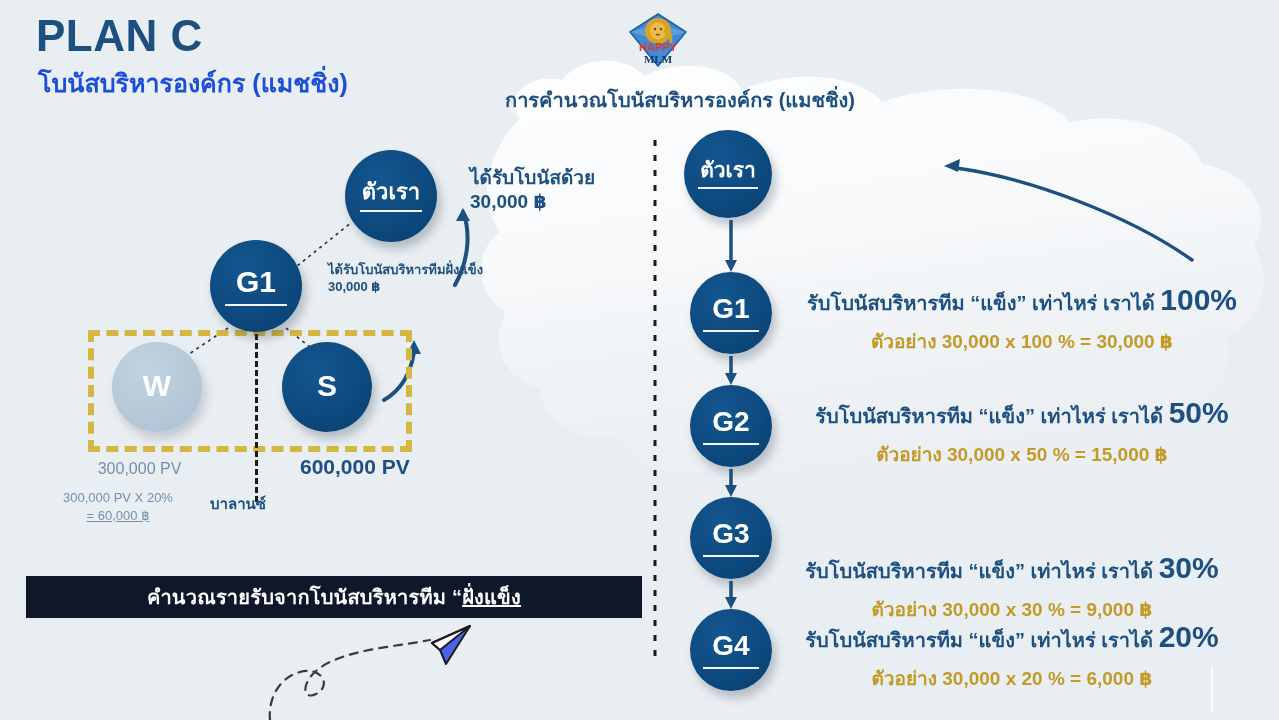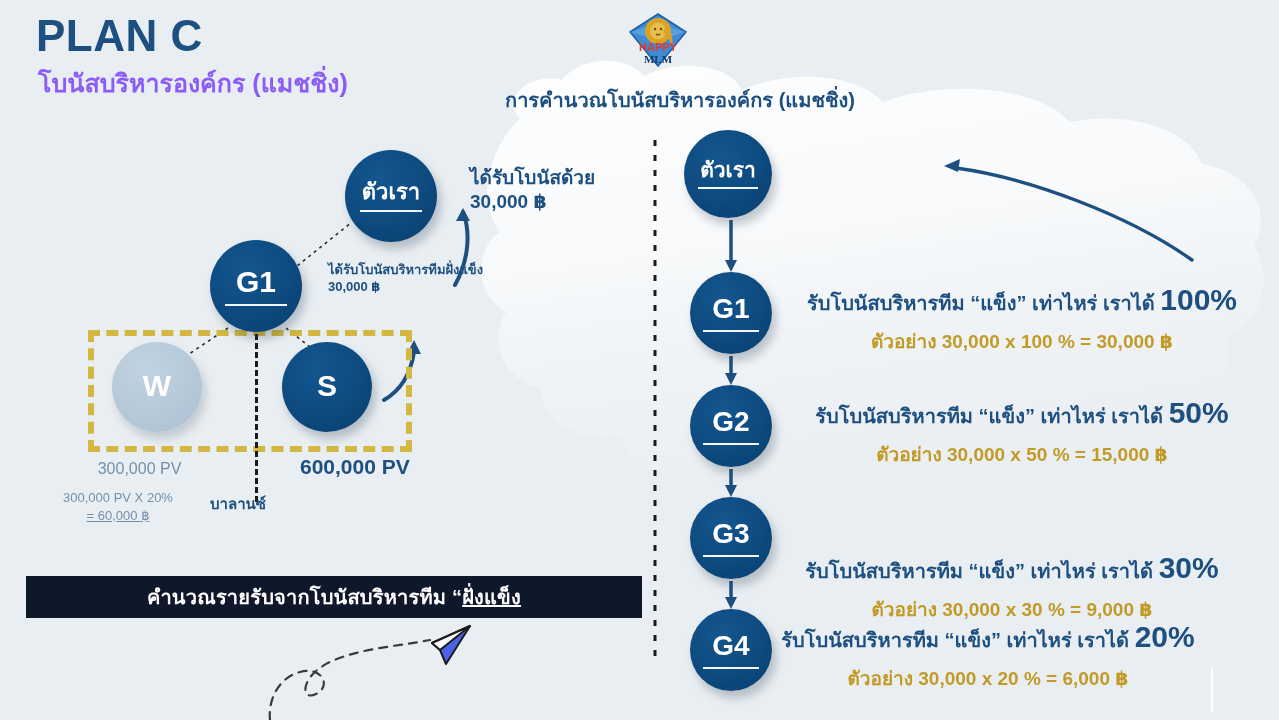--- a/index.html
+++ b/index.html
@@ -18,21 +18,21 @@
 
   .hairline{position:absolute;left:1211px;top:668px;width:2px;height:44px;background:#ffffff;opacity:.85;}
 
   
   .plan-title{
     position:absolute;left:36px;top:14px;
     font-size:44px;font-weight:700;letter-spacing:.5px;color:#1d4f80;line-height:1;
   }
   .plan-sub{
     position:absolute;left:38px;top:70px;
-    font-size:25px;font-weight:700;color:#8b5cf6;line-height:1.1;
+    font-size:25px;font-weight:700;color:#1d4ed8;line-height:1.1;
   }
   .right-heading{
     position:absolute;left:470px;top:84px;width:420px;
     text-align:center;font-size:20px;font-weight:700;color:#1d4f80;
   }
 
   
   .logo{position:absolute;left:620px;top:6px;width:76px;height:66px;}
 
   
@@ -98,21 +98,21 @@
   .banner u{text-decoration:underline;}
 
   
   .row{position:absolute;width:500px;text-align:center;}
   .row .line1{font-size:20px;font-weight:700;color:#1d4f80;white-space:nowrap;}
   .row .line1 .pct{font-size:30px;font-weight:700;color:#1d4f80;}
   .row .line2{font-size:19px;font-weight:700;color:#c29a26;margin-top:7px;white-space:nowrap;}
   #row-1{left:772px;top:283px;}
   #row-2{left:772px;top:396px;}
   #row-3{left:762px;top:508px;margin-top:43px;}
-  #row-4{left:738px;top:620px;}
+  #row-4{left:762px;top:620px;}
 
   
   .ov{position:absolute;left:0;top:0;width:1279px;height:720px;pointer-events:none;}
 </style>
 </head>
 <body>
 
 <div id="stage">
 
   <div class="cloud-wrap">

